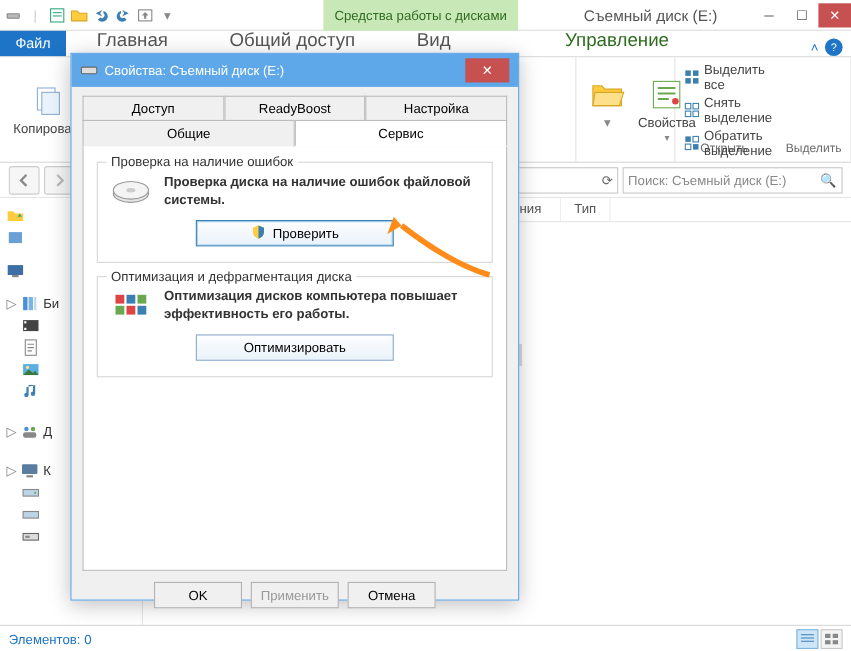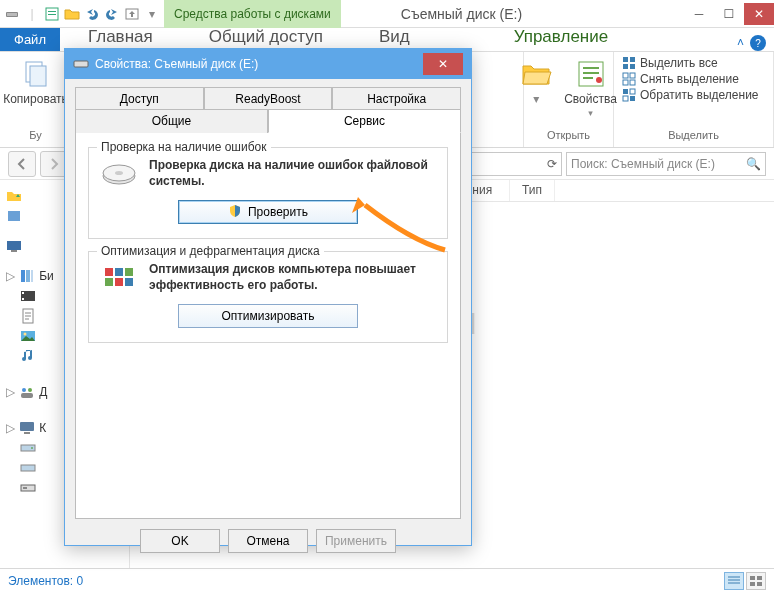--- a/index.html
+++ b/index.html
@@ -2,36 +2,36 @@
 <html><head>
 <meta charset="utf-8">
 <style>
 * { box-sizing: border-box; margin: 0; padding: 0; font-family: "Segoe UI", Tahoma, sans-serif; font-size: 12px; }
 body { width: 774px; height: 592px; background: #fff; position: relative; overflow: hidden; }
 
 
 .titlebar { height: 28px; background: #fff; display: flex; align-items: center; border-bottom: 1px solid #ddd; }
 .qat { display: flex; gap: 4px; padding: 0 4px; align-items: center; }
 .qat .ico { width: 16px; height: 16px; display: flex; align-items: center; justify-content: center; }
-.context-tab { background: #c8e8b8; padding: 4px 10px; height: 28px; display: flex; align-items: center; color: #2f6b1f; font-size: 12px; }
+.context-tab { margin-left: 130px; background: #c8e8b8; padding: 4px 10px; height: 28px; display: flex; align-items: center; color: #2f6b1f; font-size: 12px; }
 .wintitle { margin-left: 60px; font-size: 14px; color: #555; }
 .winbtns { margin-left: auto; display: flex; }
 .winbtn { width: 30px; height: 22px; display: flex; align-items: center; justify-content: center; color: #555; }
 .winbtn.close { background: #c75050; color: #fff; }
 
 
 .tabsrow { height: 24px; display: flex; align-items: flex-end; border-bottom: 1px solid #ddd; position: relative; }
 .filetab { background: #1e74c6; color: #fff; padding: 4px 14px; font-size: 13px; }
 .rtab { padding: 4px 28px; color: #555; font-size: 17px; }
 .rtab.green { color: #2f6b1f; }
 .help { margin-left: auto; display: flex; gap: 6px; padding-right: 8px; color: #1e74c6; align-items: center; }
 
 
 .ribbon { height: 96px; background: #fff; border-bottom: 1px solid #d8d8d8; display: flex; }
-.rgroup { border-right: 1px solid #e4e4e4; padding: 4px 8px; display: flex; flex-direction: column; align-items: center; justify-content: space-between; }
+.rgroup { border-right: 1px solid #e4e4e4; padding: 4px 8px; display: flex; flex-direction: row; align-items: center; justify-content: space-between; }
 .rgroup .glabel { font-size: 11px; color: #6b6b6b; margin-top: auto; padding-bottom: 2px; }
 .bigbtn { display: flex; flex-direction: column; align-items: center; gap: 2px; padding: 2px 4px; color: #444; }
 .bigbtn .bico { width: 32px; height: 32px; }
 .smallitems { display: flex; flex-direction: column; gap: 2px; align-items: flex-start; }
 .smallitem { display: flex; gap: 4px; align-items: center; color: #444; font-size: 12px; }
 .sqico { width: 14px; height: 14px; display: inline-flex; }
 
 
 .navrow { height: 32px; display: flex; align-items: center; gap: 4px; padding: 2px 8px; border-bottom: 1px solid #e6e6e6; }
 .navbtn { width: 28px; height: 26px; border: 1px solid #ccc; border-radius: 3px; display: flex; align-items: center; justify-content: center; color: #999; background: #f6f6f6; }
@@ -449,21 +449,21 @@
             <button>
               <span>Оптимизировать</span>
             </button>
           </div>
         </div>
       </div>
     </div>
   </div>
   <div class="dlg-buttons">
     <button>OK</button>
+    <button disabled="">Применить</button>
     <button>Отмена</button>
-    <button disabled="">Применить</button>
   </div>
 </div>
 
 <svg class="arrow" viewBox="0 0 100 60">
   <path d="M95 55 Q60 45 15 10" stroke="#ff8c1a" stroke-width="5" fill="none"></path>
   <path d="M15 10 L8 2 L2 18 Z" fill="#ff8c1a"></path>
 </svg>
 
 </body></html>

